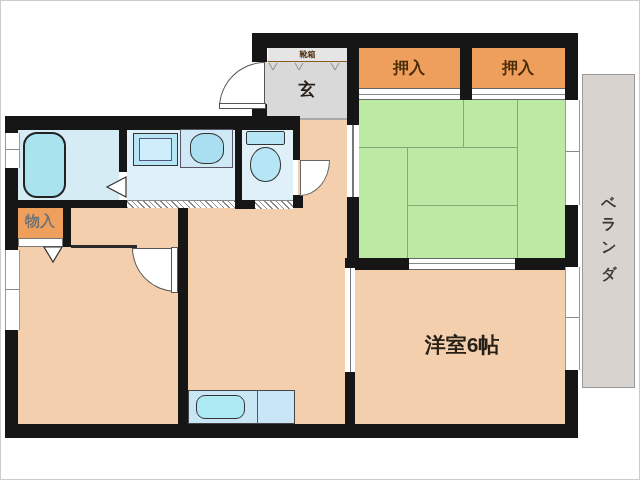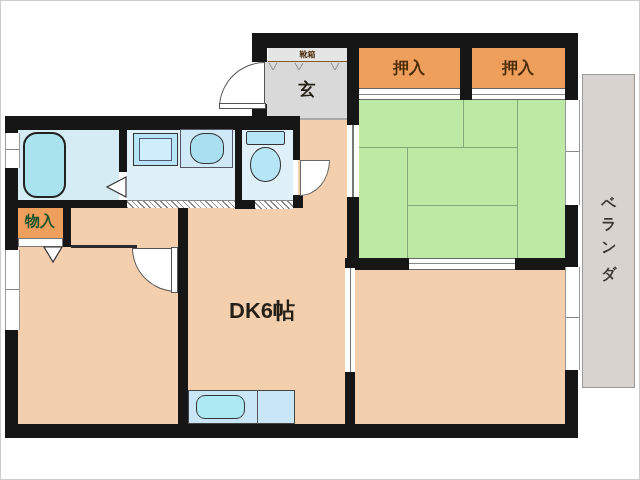--- a/index.html
+++ b/index.html
@@ -109,22 +109,22 @@
   <div class="fix" style="left:196px;top:395px;width:49px;height:24px;background:#ade9f3;border:1px solid #333;border-radius:9px;"></div>
   <div class="fix" style="left:257px;top:390px;width:1px;height:34px;background:#555;"></div>
 
   <div class="veranda" style="left:582px;top:74px;width:53px;height:314px;">
     <div class="veranda-label">ベランダ</div>
   </div>
 
   <div class="label" style="left:307px;top:89px;font-size:17px;">玄</div>
   <div class="label" style="left:409px;top:68px;font-size:16px;font-weight:700;color:#4a2c08;">押入</div>
   <div class="label" style="left:518px;top:68px;font-size:16px;font-weight:700;color:#4a2c08;">押入</div>
-  <div class="label" style="left:40px;top:221px;font-size:15px;font-weight:700;color:#14532d;">物入</div>
-  <div class="label" style="left:262px;top:311px;font-size:22px;">DK6帖</div>
+  <div class="label" style="left:40px;top:221px;font-size:15px;font-weight:700;color:#737373;">物入</div>
+  <div class="label" style="left:462px;top:345px;font-size:21px;">洋室6帖</div>
 
   <svg class="overlay" width="640" height="480" viewBox="0 0 640 480">
     <polygon points="126,177 107,187 126,197" fill="#ffffff" stroke="#333" stroke-width="1.2"></polygon>
     <polygon points="44,247 62,247 53,262" fill="#ffffff" stroke="#333" stroke-width="1.2"></polygon>
     <polyline points="269,63 273,70 277,63" fill="none" stroke="#8a8a8a" stroke-width="1"></polyline>
     <polyline points="295,63 299,70 303,63" fill="none" stroke="#8a8a8a" stroke-width="1"></polyline>
     <polyline points="331,63 335,70 339,63" fill="none" stroke="#8a8a8a" stroke-width="1"></polyline>
   </svg>
 
   <div class="frame"></div>

